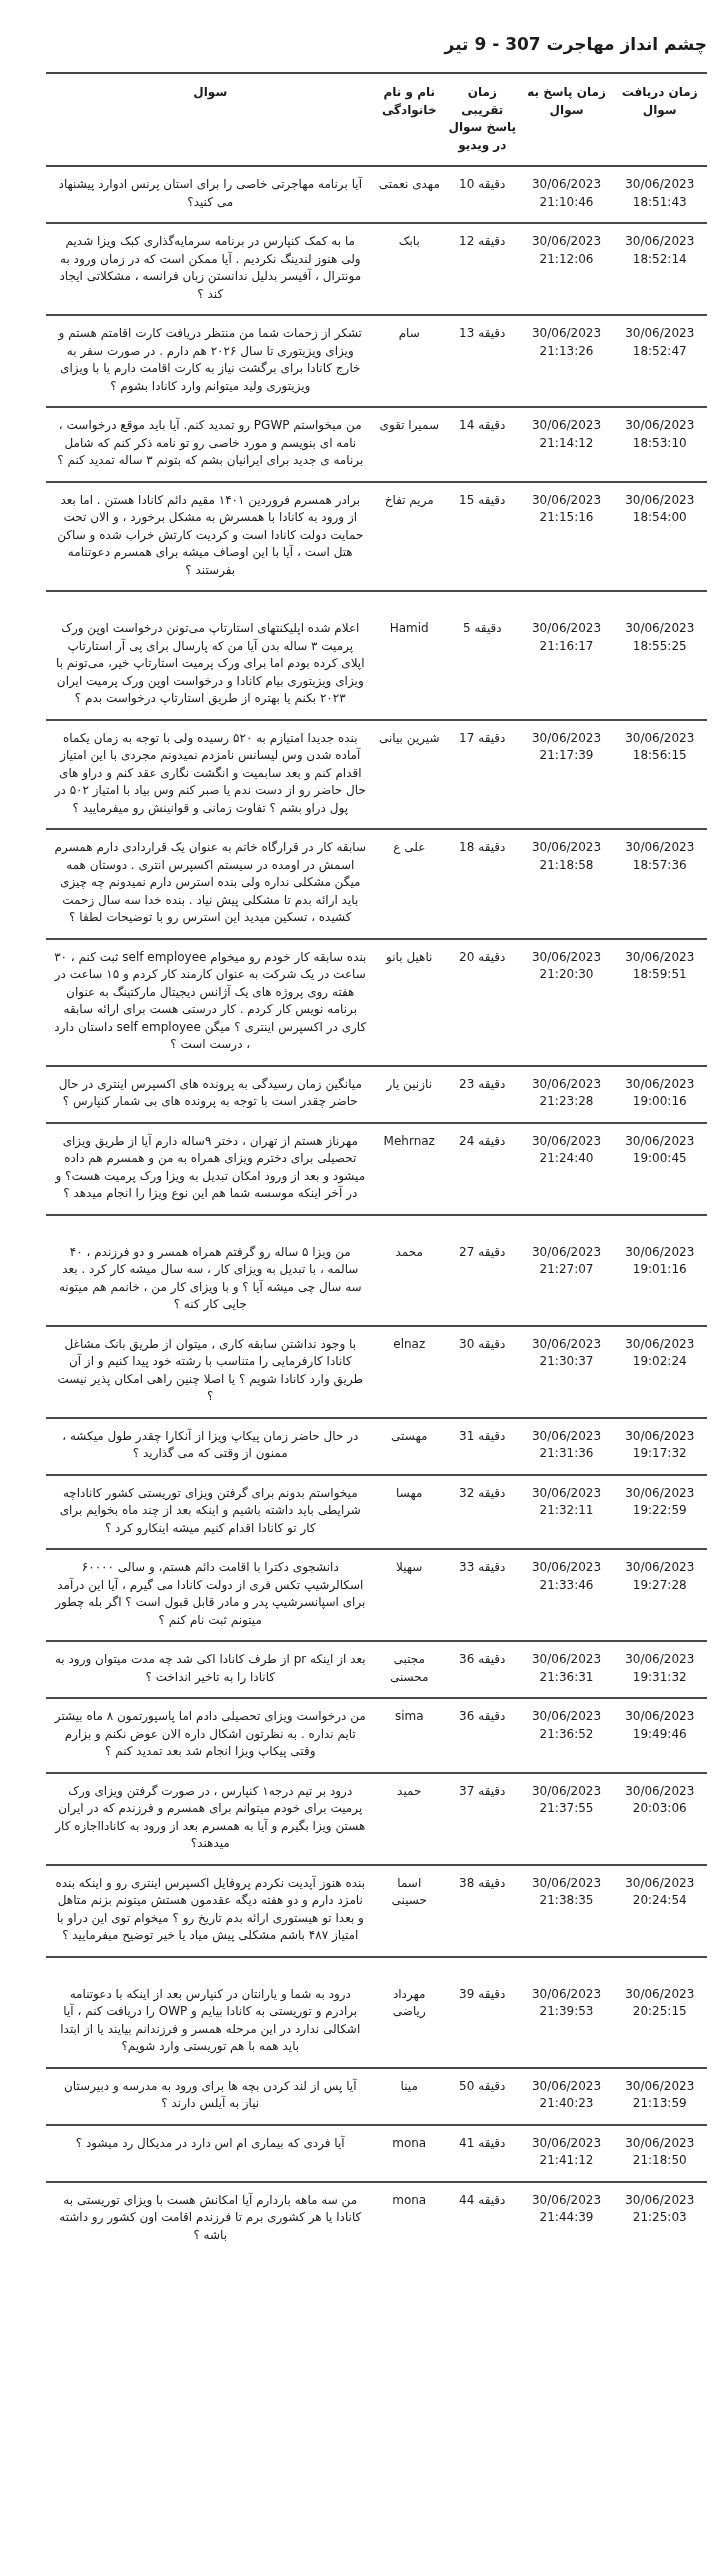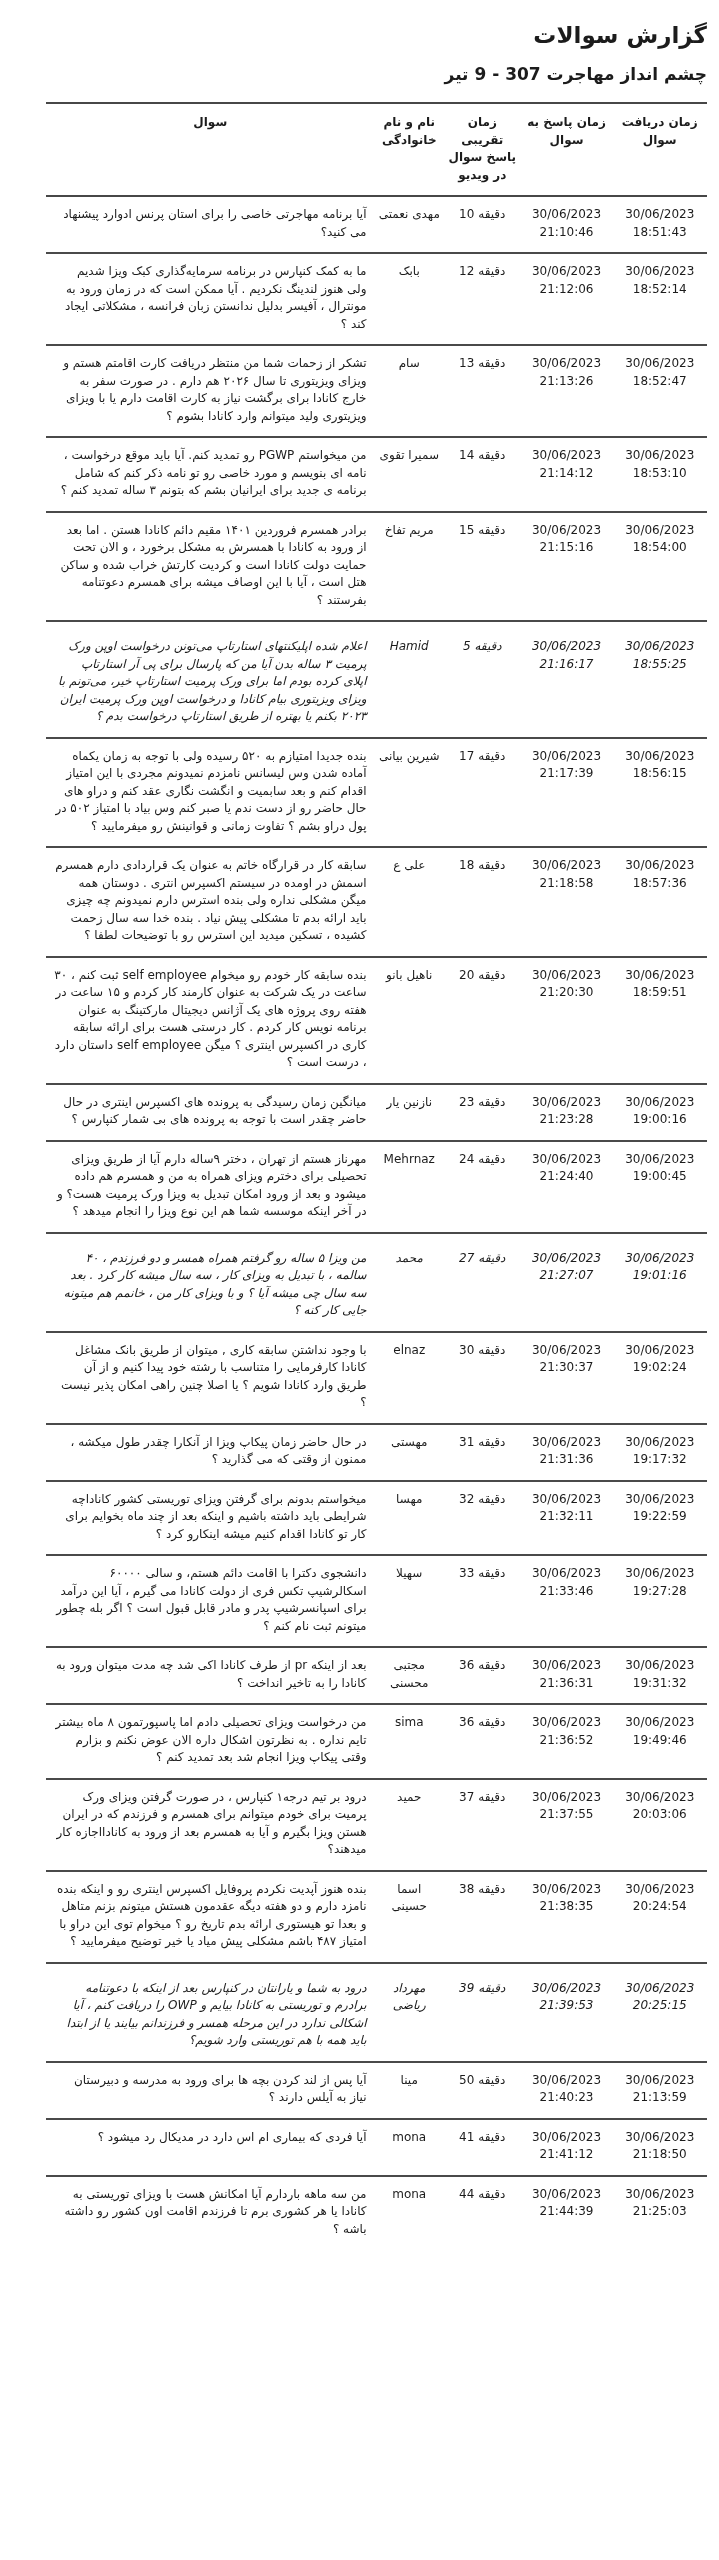--- a/index.html
+++ b/index.html
@@ -53,35 +53,34 @@
     text-align: center;
     font-size: 12px;
     line-height: 17.5px;
     padding: 9px 4px 11px 4px;
     word-wrap: break-word;
   }
   th {
     font-weight: 700;
     padding-top: 10px;
   }
-  td.c-question { padding-left: 8px; padding-right: 8px; text-align: right; }
+  td.c-question { padding-left: 8px; padding-right: 8px; }
   .date, .time { display: block; }
-  tr.pb td { padding-top: 16px; font-style: italic; }
+  tr.pb td { padding-top: 28px; }
   .col-received { width: 14.3%; }
   .col-answer   { width: 13.9%; }
   .col-video    { width: 11.6%; }
   .col-name     { width: 10.5%; }
   .col-question { width: 49.7%; }
 </style>
 </head>
 <body>
 
 <div class="page">
 
-  <h1 class="report-title">گزارش سوالات</h1>
   <h2 class="report-subtitle">چشم انداز مهاجرت 307 - 9 تیر</h2>
 
   <table class="q-table">
     <colgroup>
       <col class="col-received">
       <col class="col-answer">
       <col class="col-video">
       <col class="col-name">
       <col class="col-question">
     </colgroup>

